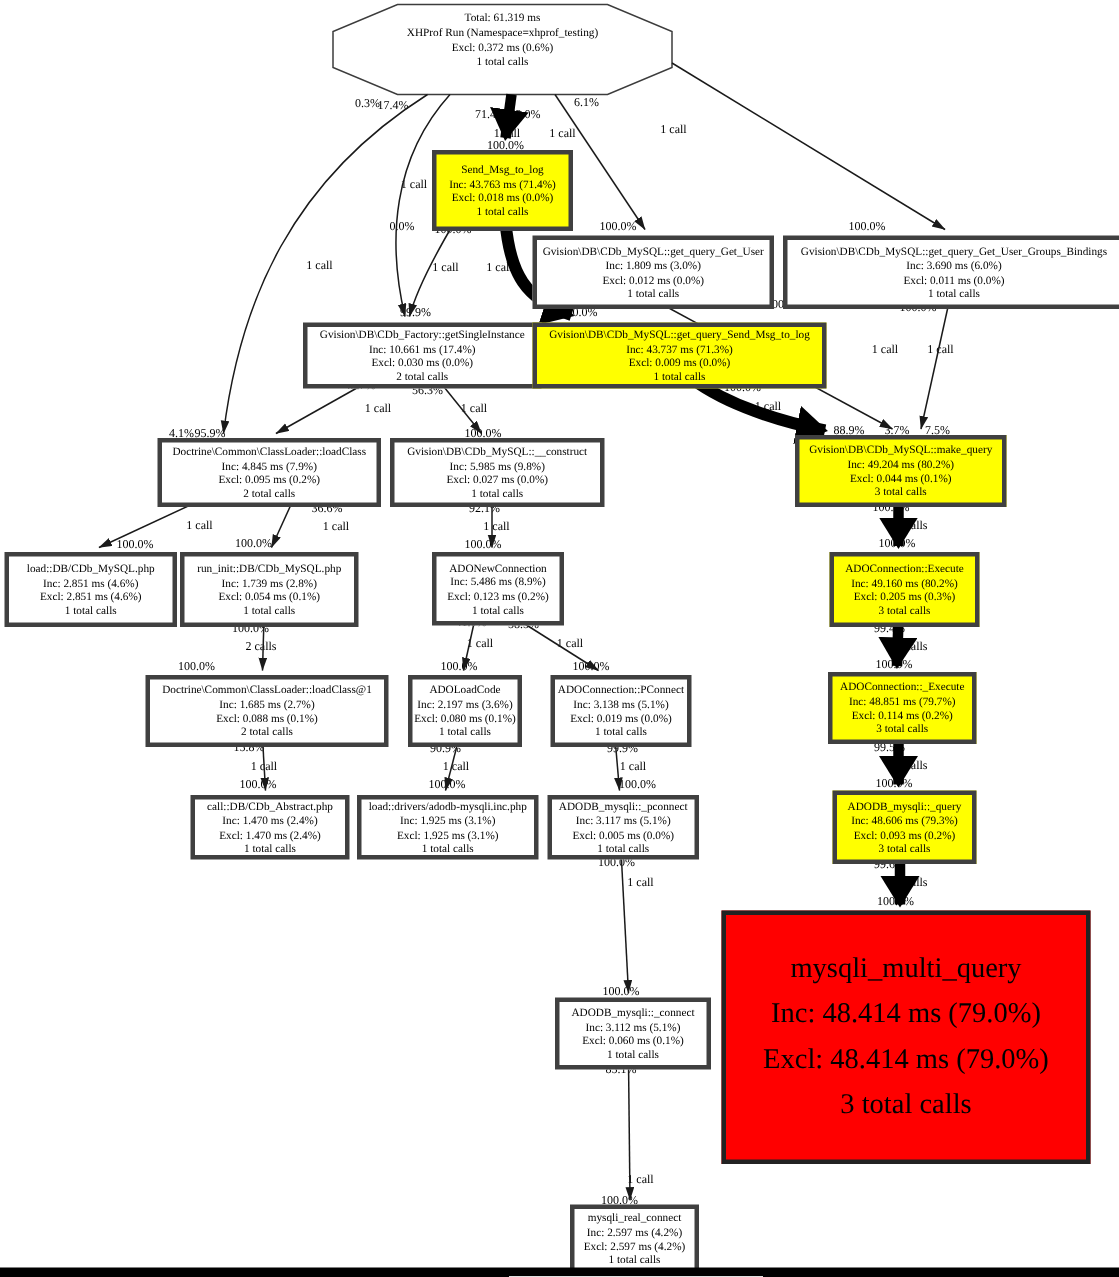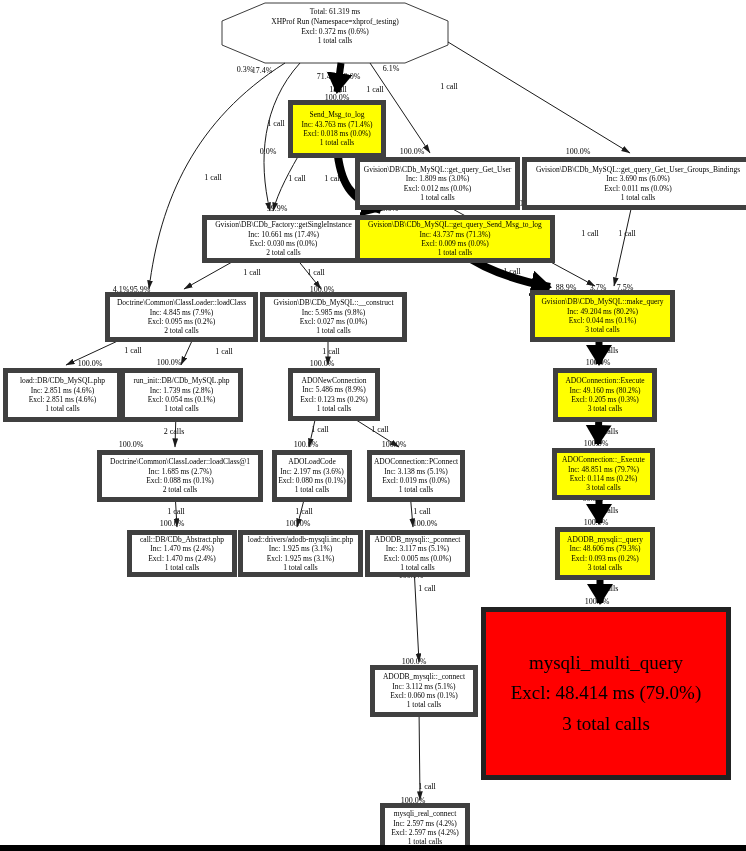--- a/index.html
+++ b/index.html
@@ -1,21 +1,21 @@
 <!DOCTYPE html>
 <html><head>
 <meta charset="utf-8">
 <style>
   html,body{margin:0;padding:0;background:#fff;}
   .stage{position:relative;width:746px;height:851px;background:#fff;overflow:hidden;
          font-family:"Liberation Serif","DejaVu Serif",serif;color:#000;}
   .labels{position:absolute;left:0;top:0;width:746px;height:851px;z-index:1;}
   .elabel{position:absolute;transform:translate(-50%,-50%);font-size:8px;white-space:nowrap;}
   svg.edges{position:absolute;left:0;top:0;z-index:2;}
-  .node{position:absolute;z-index:3;border:5px solid #404040;background:#fff;
+  .node{position:absolute;z-index:3;border:3px solid #404040;background:#fff;
         display:flex;flex-direction:column;justify-content:center;align-items:center;
         text-align:center;font-size:7.5px;line-height:1.25;}
   .node div{white-space:nowrap;}
   .node.yellow{background:#ffff00;}
   .node.red{background:#ff0000;font-size:19px;line-height:1.58;border-color:#222;}
   .octagon-text{position:absolute;z-index:3;display:flex;flex-direction:column;justify-content:flex-start;
         align-items:center;text-align:center;font-size:7.5px;line-height:1.3;}
   .octagon-text div{white-space:nowrap;}
   .bottom-bar{position:absolute;left:0;top:845px;width:746px;height:6px;background:#000;z-index:4;}
 </style>
@@ -250,20 +250,21 @@
 
   <div class="node yellow" style="left:555px;top:527px;width:90px;height:43px">
     <div>ADODB_mysqli::_query</div>
     <div>Inc: 48.606 ms (79.3%)</div>
     <div>Excl: 0.093 ms (0.2%)</div>
     <div>3 total calls</div>
   </div>
 
   <div class="node red" style="left:481px;top:607px;width:240px;height:163px">
     <div>mysqli_multi_query</div>
+    <div>Inc: 48.414 ms (79.0%)</div>
     <div>Excl: 48.414 ms (79.0%)</div>
     <div>3 total calls</div>
   </div>
 
   <div class="node" style="left:97px;top:450px;width:156px;height:42px">
     <div>Doctrine\Common\ClassLoader::loadClass@1</div>
     <div>Inc: 1.685 ms (2.7%)</div>
     <div>Excl: 0.088 ms (0.1%)</div>
     <div>2 total calls</div>
   </div>

